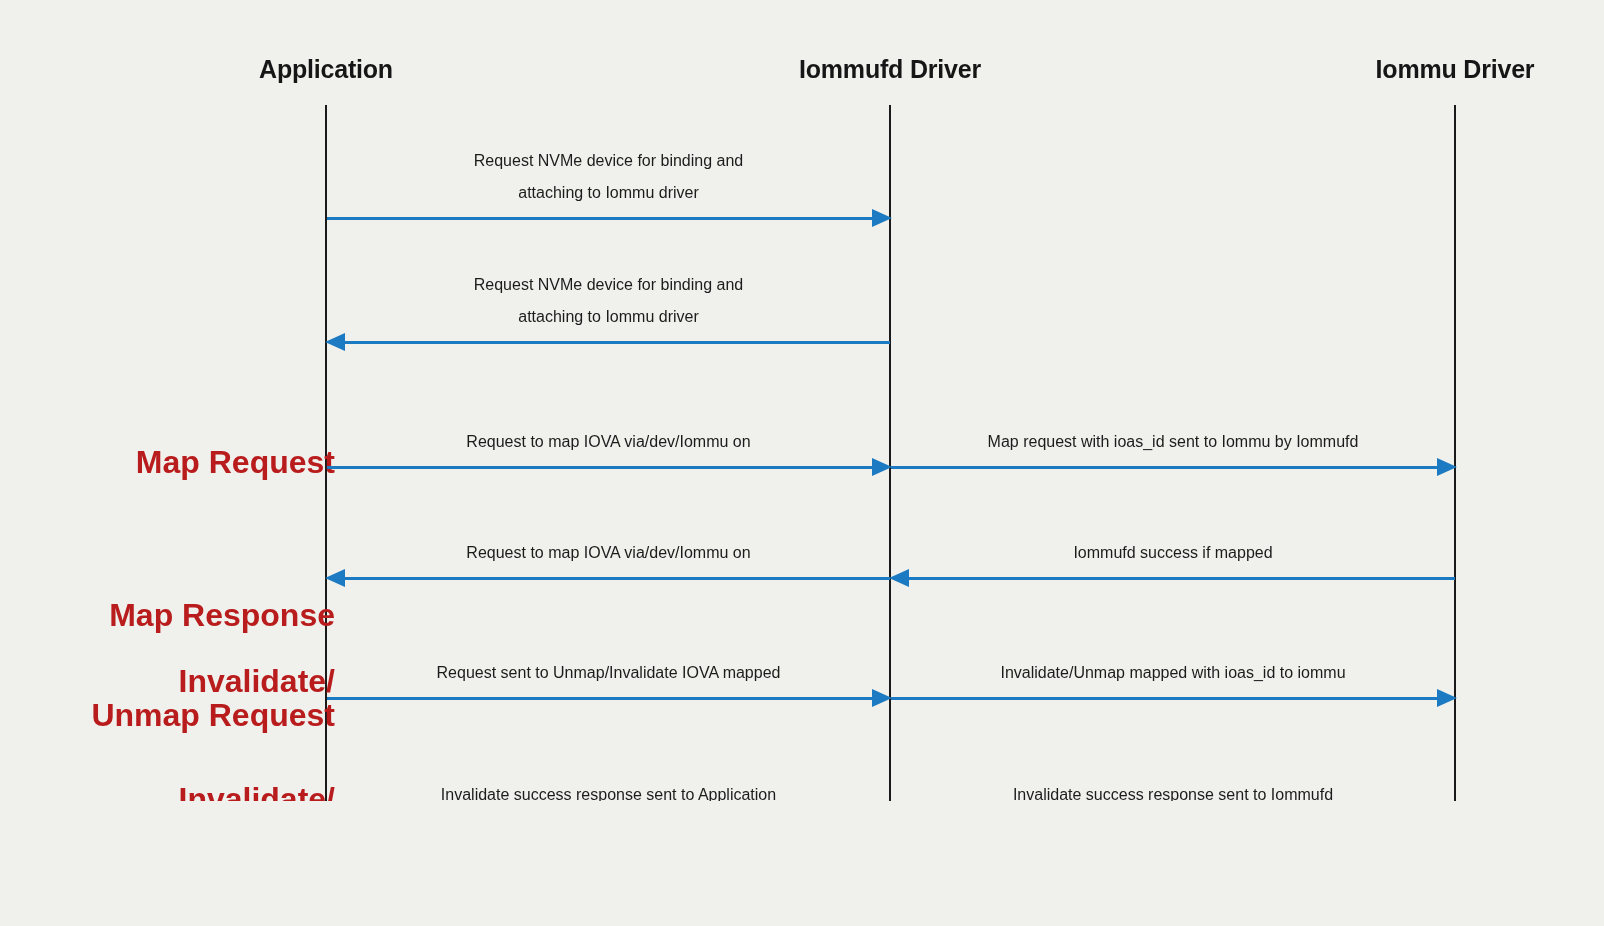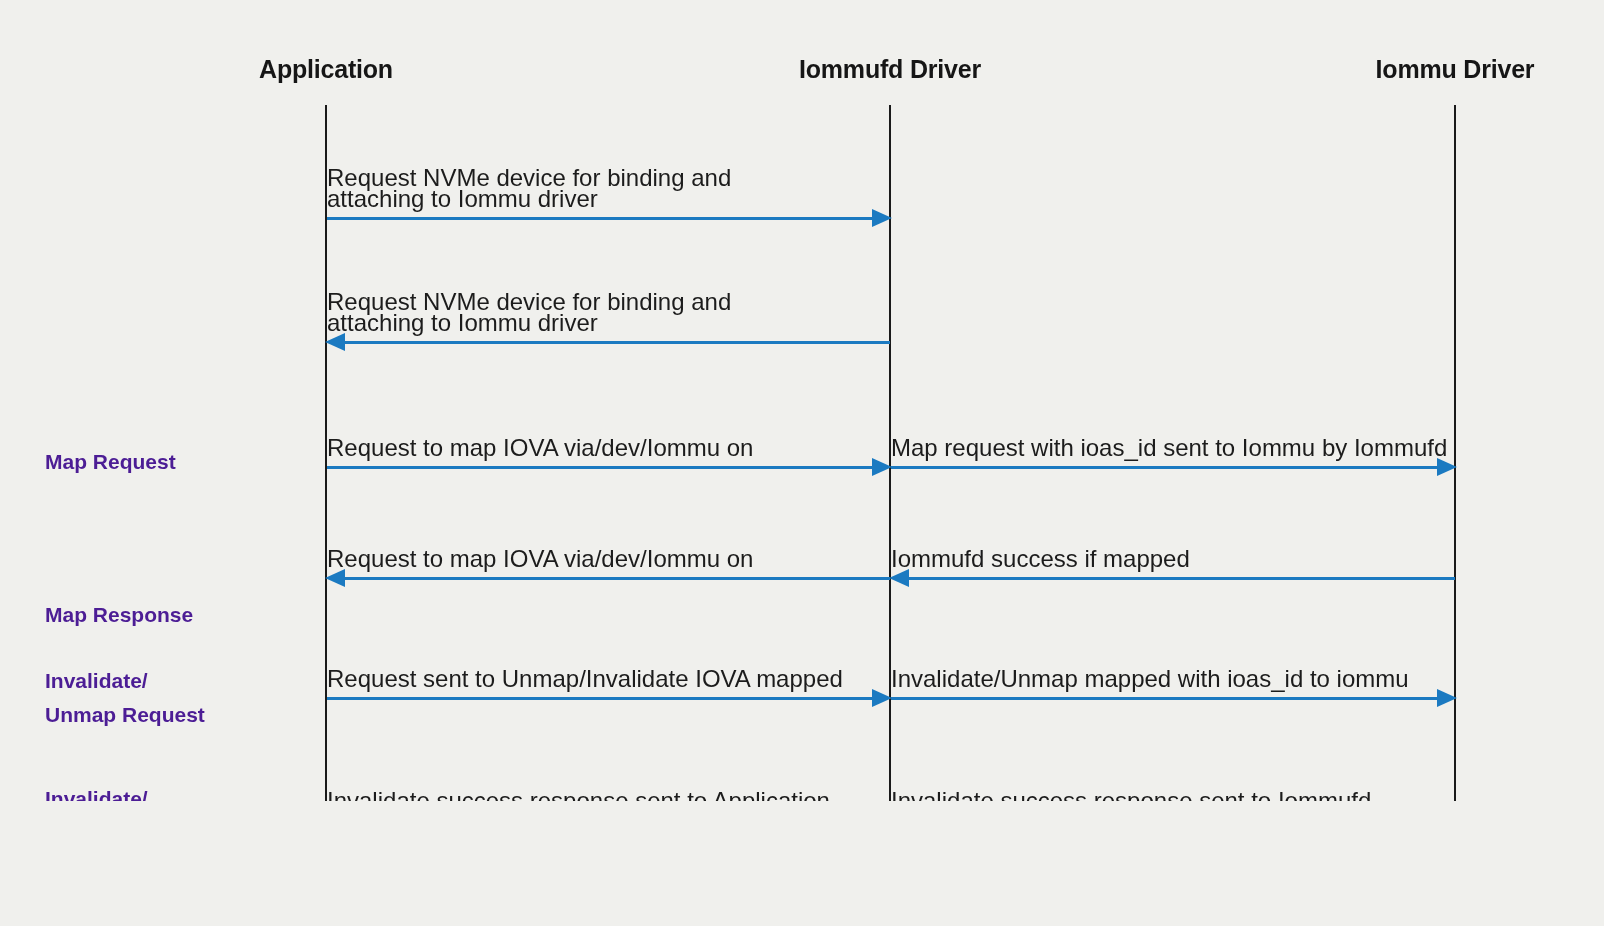--- a/index.html
+++ b/index.html
@@ -20,39 +20,39 @@
   .p0{left:166px;}
   .p1{left:730px;}
   .p2{left:1295px;}
   .lifeline{
     position:absolute;top:105px;height:767px;width:2px;background:var(--lifeline);
   }
   .l0{left:325px;}
   .l1{left:889px;}
   .l2{left:1454px;}
   .row-label{
-    position:absolute;left:45px;width:290px;text-align:left;
-    font-size:21px;font-weight:bold;line-height:34px;white-space:pre-line;color:#4c1d95;
+    position:absolute;left:45px;width:290px;text-align:right;
+    font-size:32px;font-weight:bold;line-height:34px;white-space:pre-line;color:#b91c1c;
   }
   .rl0{top:445px;}
   .rl1{top:556px;margin-top:42px;}
   .rl2{top:664px;}
   .rl3{top:782px;}
   .msg{position:absolute;height:0;}
   .span-a{left:327px;width:563px;}
   .span-b{left:891px;width:564px;}
   .y1{top:218px;}
   .y2{top:342px;}
   .y3{top:467px;}
   .y4{top:578px;}
   .y5{top:698px;}
   .y6{top:820px;}
   .msg-label{
-    position:absolute;left:0;right:0;bottom:9px;text-align:left;
-    font-size:24px;line-height:21px;white-space:pre-line;color:#1c1c1c;
+    position:absolute;left:0;right:0;bottom:9px;text-align:center;
+    font-size:16px;line-height:32px;white-space:pre-line;color:#1c1c1c;
   }
   .msg-line{position:absolute;top:-1px;height:3px;background:var(--arrow);}
   .dir-right .msg-line{left:0;right:15px;}
   .dir-left  .msg-line{left:15px;right:0;}
   .msg-head{position:absolute;top:-9px;width:0;height:0;}
   .dir-right .msg-head{
     right:-2px;
     border-top:9px solid transparent;border-bottom:9px solid transparent;
     border-left:20px solid var(--arrow);
   }

